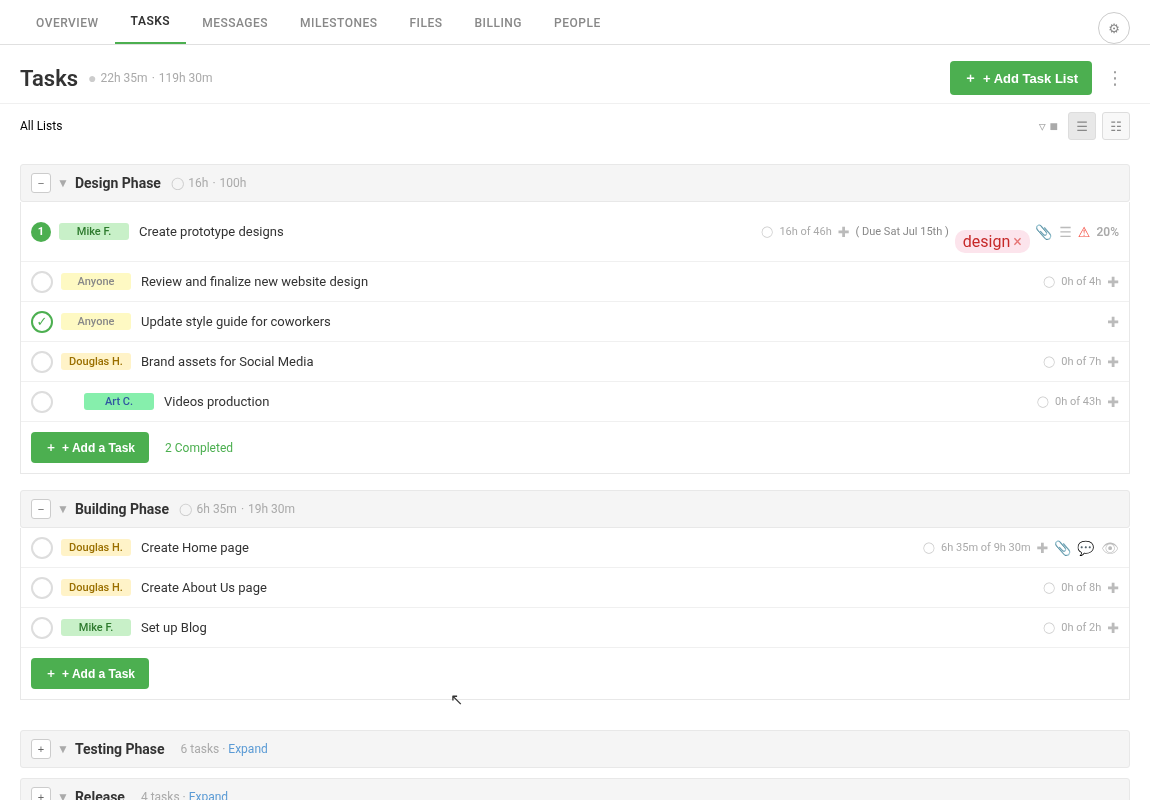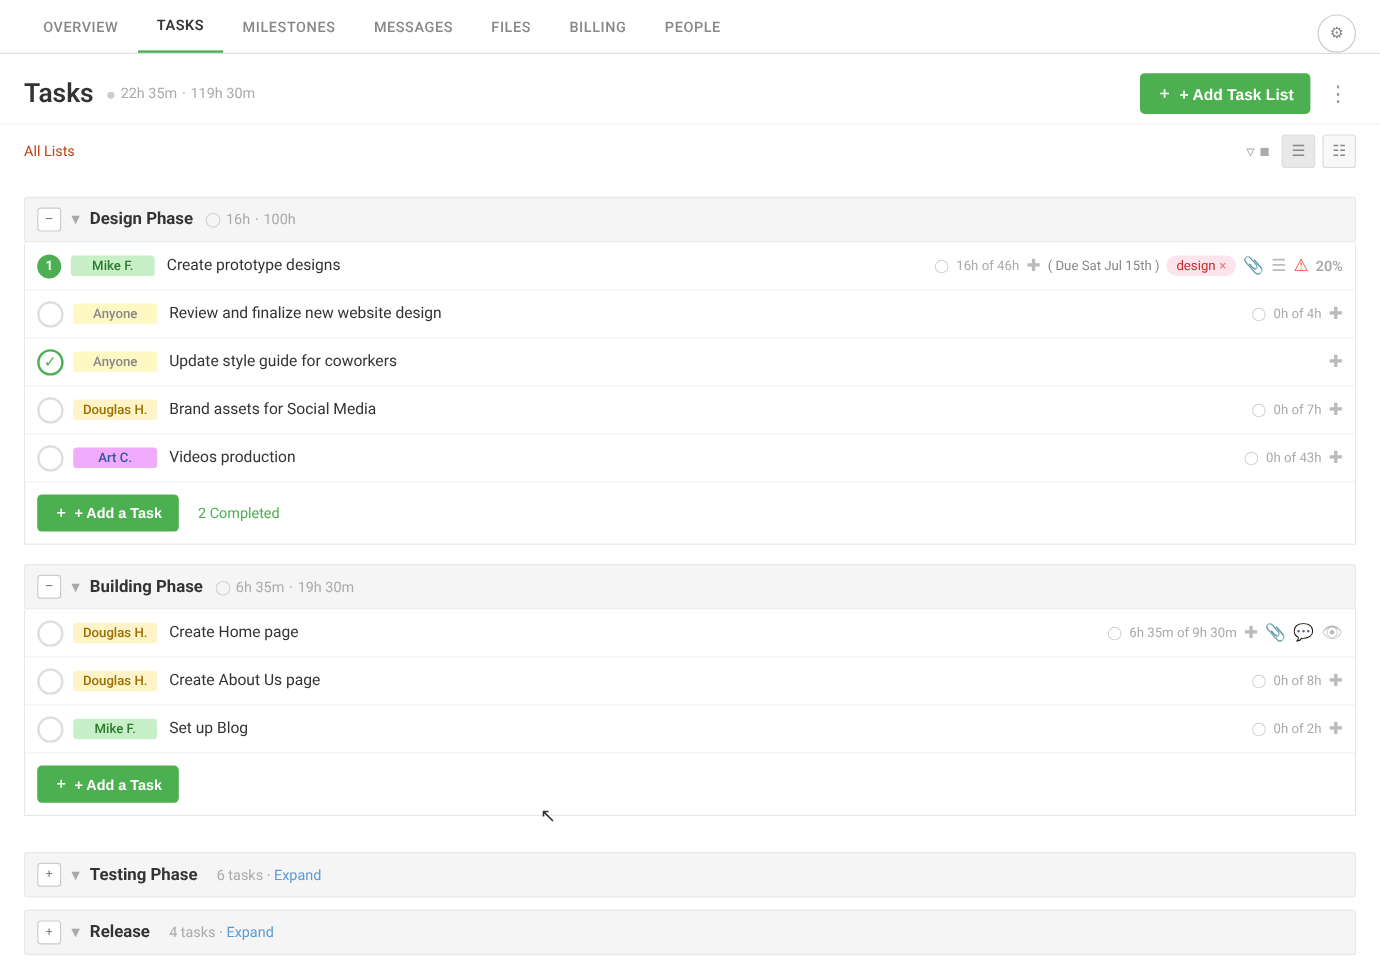--- a/index.html
+++ b/index.html
@@ -15,21 +15,21 @@
     .page-header { display: flex; align-items: center; padding: 16px 20px 8px; border-bottom: 1px solid #f0f0f0; }
     .page-title { font-size: 22px; font-weight: 600; color: #333; margin-right: 10px; }
     .time-info { font-size: 12px; color: #aaa; display: flex; align-items: center; gap: 4px; }
     .time-icon { color: #ccc; font-size: 14px; }
     .header-actions { margin-left: auto; display: flex; align-items: center; gap: 8px; }
     .btn-add-list { background: #4caf50; color: #fff; border: none; border-radius: 4px; padding: 8px 14px; font-size: 13px; font-weight: 600; cursor: pointer; display: flex; align-items: center; gap: 6px; }
     .btn-more-options { width: 30px; height: 30px; border: none; background: transparent; cursor: pointer; font-size: 18px; color: #999; display: flex; align-items: center; justify-content: center; }
 
     
     .filter-bar { display: flex; align-items: center; padding: 8px 20px; justify-content: space-between; }
-    .filter-label { font-size: 12px; color: #c2410c; }
+    .filter-label { font-size: 12px; color: #000000; }
     .filter-icons { display: flex; align-items: center; gap: 6px; }
     .filter-icon-btn { background: transparent; border: none; cursor: pointer; color: #aaa; font-size: 14px; padding: 4px; }
     .view-btn { width: 28px; height: 28px; border: 1px solid #ddd; border-radius: 3px; display: flex; align-items: center; justify-content: center; cursor: pointer; color: #888; background: #f8f8f8; }
     .view-btn.active { background: #e8e8e8; }
 
     
     .tasks-container { padding: 0 20px 20px; }
 
     
     .section-header { display: flex; align-items: center; background: #f5f5f5; padding: 8px 10px; border: 1px solid #e8e8e8; border-radius: 3px; margin-top: 16px; margin-bottom: 0; }
@@ -41,28 +41,28 @@
 
     
     .tasks-list { border: 1px solid #e8e8e8; border-top: none; }
     .task-row { display: flex; align-items: center; padding: 8px 10px; border-bottom: 1px solid #f0f0f0; background: #fff; min-height: 40px; }
     .task-row:last-child { border-bottom: none; }
     .task-check { width: 22px; height: 22px; border: 2px solid #ddd; border-radius: 50%; display: flex; align-items: center; justify-content: center; cursor: pointer; flex-shrink: 0; margin-right: 8px; color: #aaa; }
     .task-check.checked { border-color: #4caf50; color: #4caf50; }
     .task-num { width: 20px; height: 20px; background: #4caf50; color: #fff; border-radius: 50%; display: flex; align-items: center; justify-content: center; font-size: 11px; font-weight: 700; margin-right: 8px; flex-shrink: 0; }
     .assignee-badge { background: #c8f0c8; color: #2d7a2d; border-radius: 3px; padding: 2px 7px; font-size: 11px; font-weight: 500; margin-right: 10px; white-space: nowrap; flex-shrink: 0; min-width: 70px; text-align: center; }
     .assignee-badge.yellow { background: #fff3c8; color: #9a6f00; }
-    .assignee-badge.blue { background: #f0abfc; color: #3056a0; }
+    .assignee-badge.blue { background: #86efac; color: #3056a0; margin-left: 23px; }
     .assignee-badge.gray { background: #fef9c3; color: #888; }
     .task-name { flex: 1; font-size: 13px; color: #333; margin-right: 8px; }
     .task-meta { display: flex; align-items: center; gap: 6px; font-size: 11px; color: #aaa; flex-shrink: 0; }
     .clock-icon { color: #ccc; font-size: 11px; }
     .task-time { color: #aaa; font-size: 11px; }
     .task-add-icon { color: #bbb; cursor: pointer; font-size: 14px; }
-    .task-tag { background: #fce4ec; color: #c62828; border-radius: 10px; padding: 2px 8px; font-size: 11px; display: flex; align-items: flex-start; gap: 3px; }
+    .task-tag { background: #fce4ec; color: #c62828; border-radius: 10px; padding: 2px 8px; font-size: 16px; display: flex; align-items: flex-start; gap: 3px; margin-top: 20px; }
     .tag-x { cursor: pointer; color: #e57373; }
     .task-icons { display: flex; align-items: center; gap: 5px; color: #bbb; font-size: 14px; }
     .task-pct { color: #aaa; font-size: 12px; font-weight: 600; }
     .task-due { font-size: 11px; color: #888; }
     .task-alert { color: #f44336; font-size: 14px; }
 
     
     .add-task-row { padding: 10px; }
     .btn-add-task { background: #4caf50; color: #fff; border: none; border-radius: 4px; padding: 7px 14px; font-size: 12px; font-weight: 600; cursor: pointer; display: flex; align-items: center; gap: 5px; }
 
@@ -73,22 +73,22 @@
     .section-collapsed { display: flex; align-items: center; background: #f5f5f5; padding: 8px 10px; border: 1px solid #e8e8e8; border-radius: 3px; margin-top: 10px; }
     .section-meta { font-size: 12px; color: #aaa; margin-left: 6px; }
     .expand-link { color: #5b9bd5; cursor: pointer; text-decoration: none; }
   </style>
 </head>
 <body>
 
 <nav class="top-nav">
   <a href="#">OVERVIEW</a>
   <a href="#" class="active">TASKS</a>
+  <a href="#">MESSAGES</a>
   <a href="#">MILESTONES</a>
-  <a href="#">MESSAGES</a>
   <a href="#">FILES</a>
   <a href="#">BILLING</a>
   <a href="#">PEOPLE</a>
   <div class="nav-gear">⚙</div>
 </nav>
 
 <div class="page-header">
   <span class="page-title">Tasks</span>
   <div class="time-info">
     <span class="time-icon">●</span>

